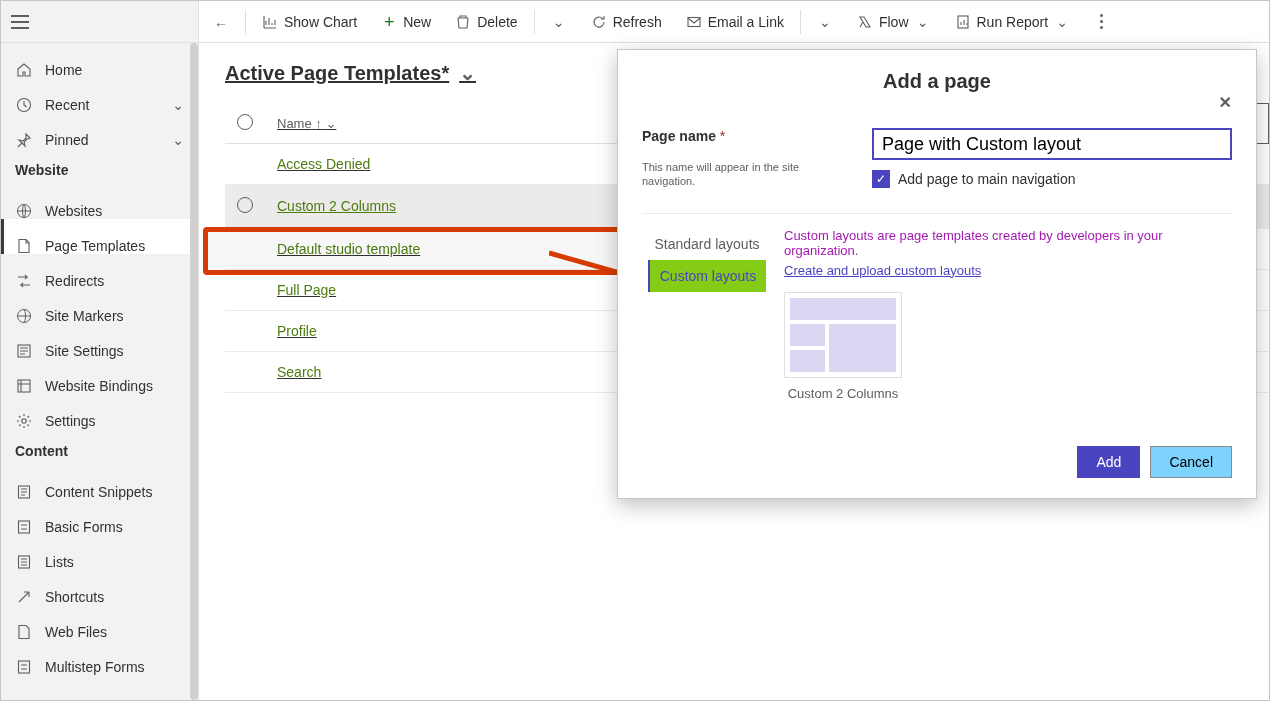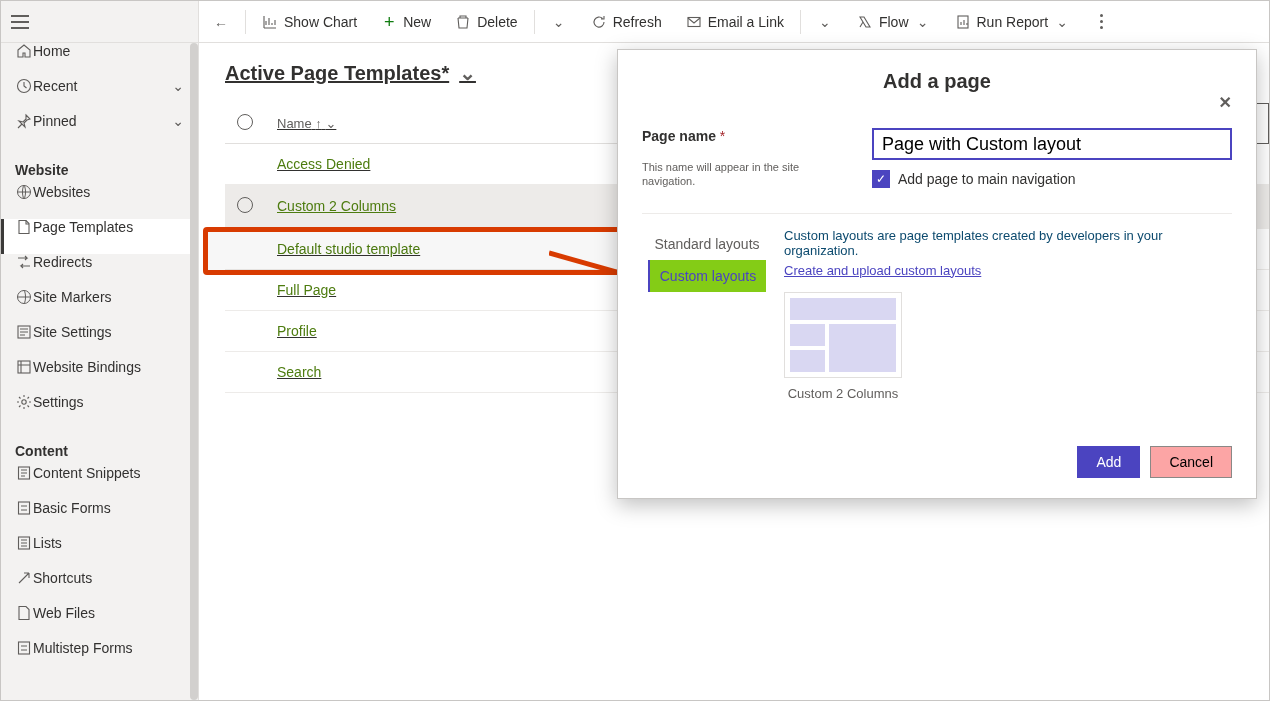--- a/index.html
+++ b/index.html
@@ -7,21 +7,21 @@
   .app { width:1270px; height:701px; border:1px solid #c8c6c4; display:flex; position:relative; overflow:hidden; }
 
   
   .sidebar { width:198px; background:#f3f2f1; border-right:1px solid #e1dfdd; display:flex; flex-direction:column; }
   .sidebar-top { height:42px; display:flex; align-items:center; padding:0 10px; border-bottom:1px solid #e1dfdd; }
   .hamburger { width:18px; height:14px; position:relative; cursor:pointer; }
   .hamburger span { position:absolute; left:0; right:0; height:2px; background:#605e5c; }
   .hamburger span:nth-child(1){top:0;} .hamburger span:nth-child(2){top:6px;} .hamburger span:nth-child(3){top:12px;}
   .side-scroll { overflow:hidden; position:relative; flex:1; }
   .side-scroll::after { content:""; position:absolute; right:0; top:0; bottom:0; width:8px; background:#d2d0ce; border-radius:4px; }
-  .side-item { display:flex; align-items:flex-start; height:35px; padding:0 14px; cursor:pointer; }
+  .side-item { display:flex; align-items:flex-end; height:35px; padding:0 14px; gap:12px; cursor:pointer; }
   .side-item .icn { width:18px; color:#605e5c; display:flex; align-items:center; justify-content:center; }
   .side-item .chev { margin-left:auto; color:#605e5c; }
   .side-item.active { background:#fff; border-left:3px solid #3b3a39; padding-left:11px; }
   .side-heading { padding:14px 14px 6px; font-weight:600; color:#323130; }
 
   
   .main { flex:1; display:flex; flex-direction:column; }
   .cmdbar { height:42px; border-bottom:1px solid #e1dfdd; display:flex; align-items:center; padding:0 4px; gap:4px; }
   .cmdbtn { display:flex; align-items:center; gap:6px; padding:0 10px; height:42px; cursor:pointer; }
   .vsep { width:1px; height:24px; background:#e1dfdd; margin:0 2px;}
@@ -63,32 +63,32 @@
   .fly-input { flex:1; }
   .txtbox { width:100%; height:32px; border:2px solid #4b44c0; padding:0 8px; font-family:inherit; font-size:18px;}
   .chkline { display:flex; align-items:center; gap:8px; margin-top:10px;}
   .chkbox { width:18px;height:18px;background:#4b44c0;display:flex;align-items:center;justify-content:center;color:#fff;font-size:12px;}
   hr.fsep{border:none;border-top:1px solid #edebe9;margin:14px 0;}
   .tabs-row{display:flex; gap:0;}
   .tabs-col{width:130px; display:flex; flex-direction:column;align-items:center;}
   .tab-item{padding:8px 10px; cursor:pointer; color:#605e5c;}
   .tab-item.active{color:#4b44c0; border-left:2px solid #4b44c0; background:#84cc16;}
   .tab-body{flex:1; padding-left:12px;}
-  .tab-desc{font-size:13px; color:#0c4a6e; margin-bottom:4px;}
+  .tab-desc{font-size:13px; color:#a21caf; margin-bottom:4px;}
   .tab-link{color:#4b44c0; text-decoration:underline; font-size:13px; cursor:pointer;}
   .layout-card{ width:118px; margin-top:14px; text-align:center;}
   .layout-thumb{ width:118px; height:86px; border:1px solid #e1dfdd; padding:5px; display:grid; grid-template-columns:35px 1fr; grid-template-rows:22px 1fr 1fr; gap:4px;}
   .layout-thumb div{background:#d9d7f2;}
   .layout-thumb .hdr{grid-column:1/3;}
   .layout-thumb .side1{grid-row:2/3;}
   .layout-thumb .side2{grid-row:3/4;}
   .layout-thumb .mainb{grid-row:2/4;}
   .layout-caption{font-size:13px;color:#605e5c;margin-top:8px;line-height:1.2;}
   .fly-footer{margin-top:auto; display:flex; justify-content:flex-end; gap:10px;}
-  .btn{height:32px;padding:0 18px;border:1px solid #8a8886;background:#fca5a5;cursor:pointer;font-family:inherit;font-size:14px;}
+  .btn{height:32px;padding:0 18px;border:1px solid #8a8886;background:#7dd3fc;cursor:pointer;font-family:inherit;font-size:14px;}
   .btn.primary{background:#4b44c0;border-color:#4b44c0;color:#fff;}
 
   
   svg{display:block;}
 </style>
 </head>
 <body>
 
 <div class="app">
 

